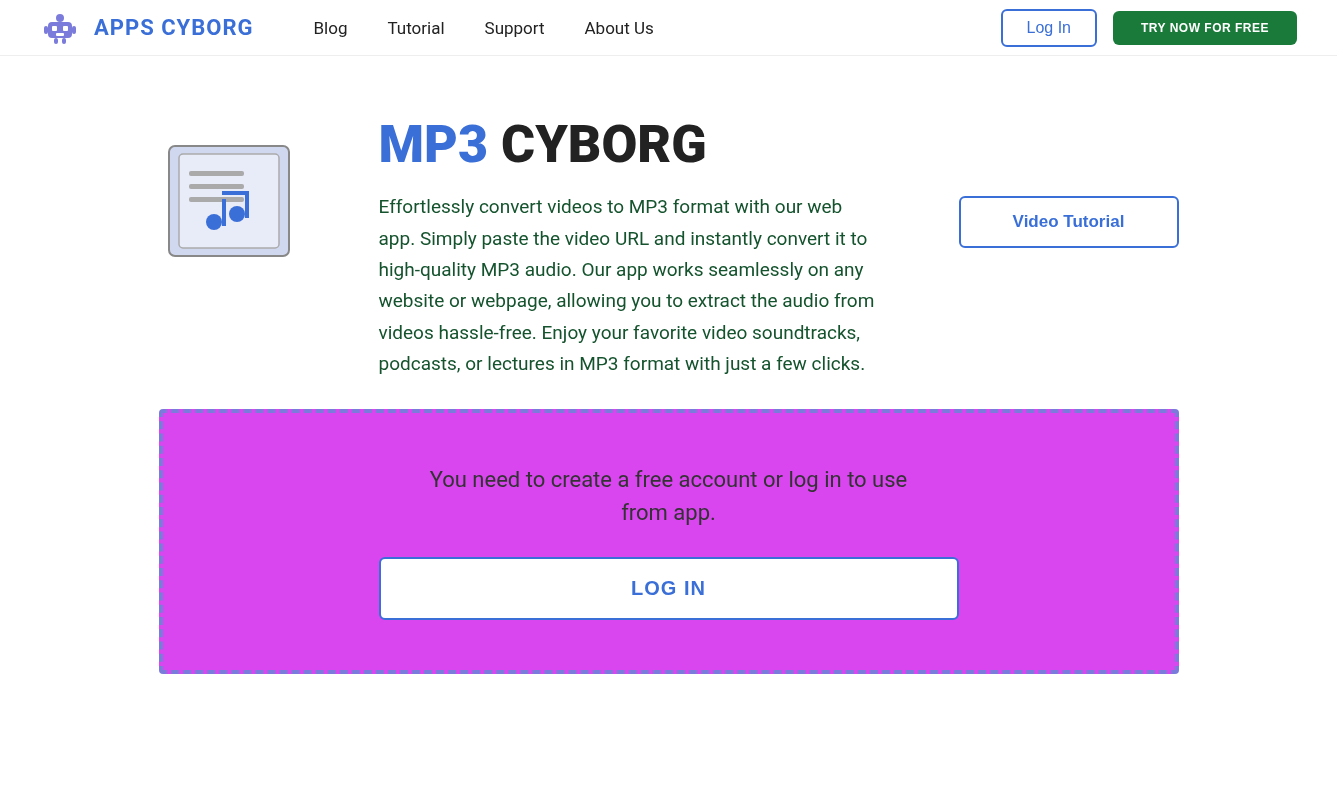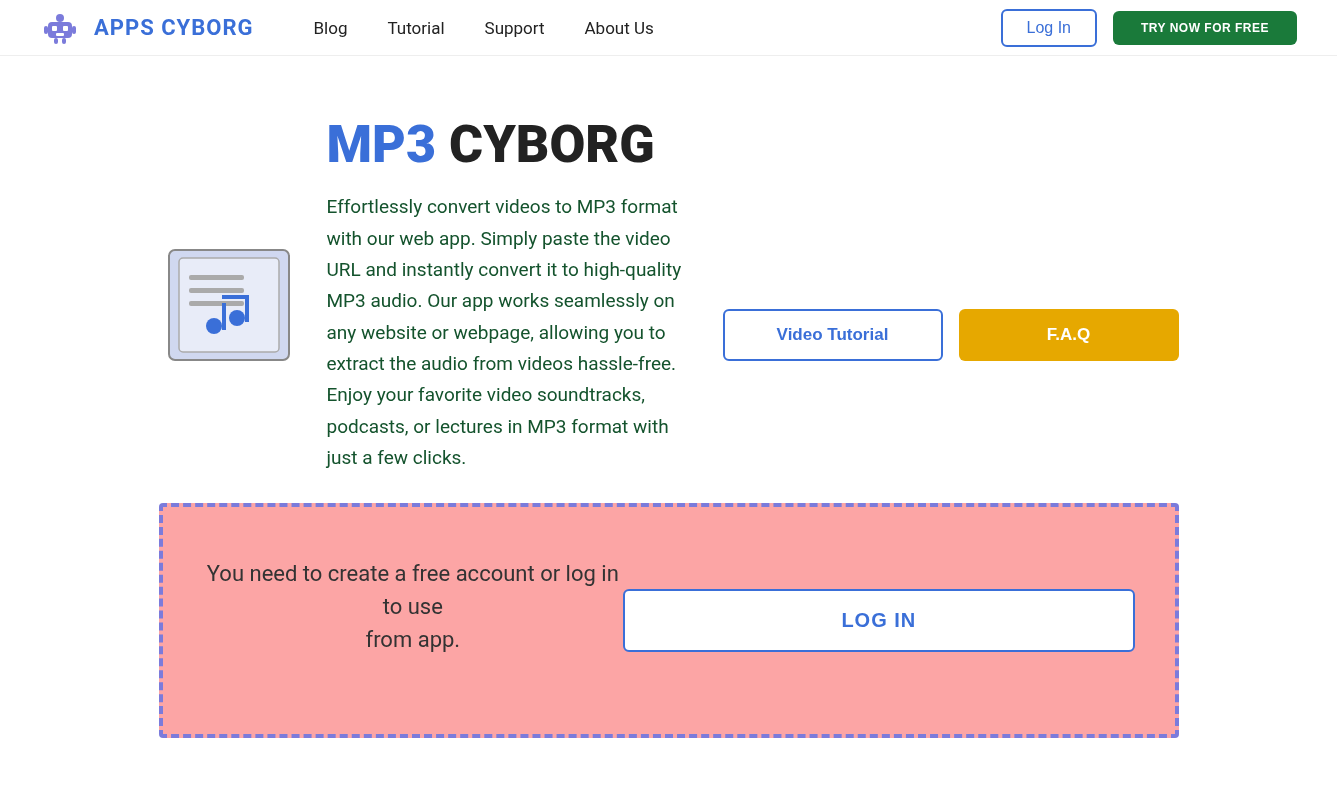--- a/index.html
+++ b/index.html
@@ -92,22 +92,22 @@
 
     
     .main-content {
       max-width: 1100px;
       margin: 0 auto;
       padding: 60px 40px 40px;
     }
 
     .hero-section {
       display: flex;
-      align-items: center;
-      gap: 28px;
+      align-items: flex-start;
+      gap: 80px;
     }
 
     .hero-left {
       flex: 0 0 auto;
       display: flex;
       flex-direction: column;
       align-items: center;
       padding-top: 20px;
     }
 
@@ -133,21 +133,21 @@
     .hero-description {
       font-size: 19px;
       line-height: 1.65;
       color: #14532d;
       max-width: 600px;
     }
 
     .hero-right {
       flex: 0 0 220px;
       display: flex;
-      flex-direction: row;
+      flex-direction: column;
       gap: 16px;
       padding-top: 80px;
     }
 
     .btn-video-tutorial {
       border: 2px solid #3a6fd8;
       color: #3a6fd8;
       background: #fff;
       border-radius: 6px;
       padding: 14px 20px;
@@ -171,23 +171,23 @@
       width: 220px;
     }
 
     
     .dashed-section {
       margin: 30px 0 0;
       border: 4px dashed #7b7bdb;
       border-radius: 4px;
       padding: 50px 40px 50px;
       display: flex;
-      flex-direction: row;
-      align-items: center;
-      background: #fca5a5;
+      flex-direction: column;
+      align-items: center;
+      background: #d946ef;
     }
 
     .dashed-message {
       font-size: 22px;
       color: #333;
       text-align: center;
       margin-bottom: 28px;
       line-height: 1.5;
     }
 
@@ -270,21 +270,20 @@
 
     <div class="hero-center">
       <h1 class="page-title">
         <span class="mp3-part">MP3</span><span class="cyborg-part"> CYBORG</span>
       </h1>
       <p class="hero-description">Effortlessly convert videos to MP3 format with our web app. Simply paste the video URL and instantly convert it to high-quality MP3 audio. Our app works seamlessly on any website or webpage, allowing you to extract the audio from videos hassle-free. Enjoy your favorite video soundtracks, podcasts, or lectures in MP3 format with just a few clicks.</p>
     </div>
 
     <div class="hero-right">
       <button class="btn-video-tutorial">Video Tutorial</button>
-      <button class="btn-faq">F.A.Q</button>
     </div>
 
   </div>
 
   <div class="dashed-section">
     <p class="dashed-message">
       <span>You need to create a free account or log in to use</span><br>
       <span>from app.</span>
     </p>
     <button class="btn-log-in-large">LOG IN</button>

